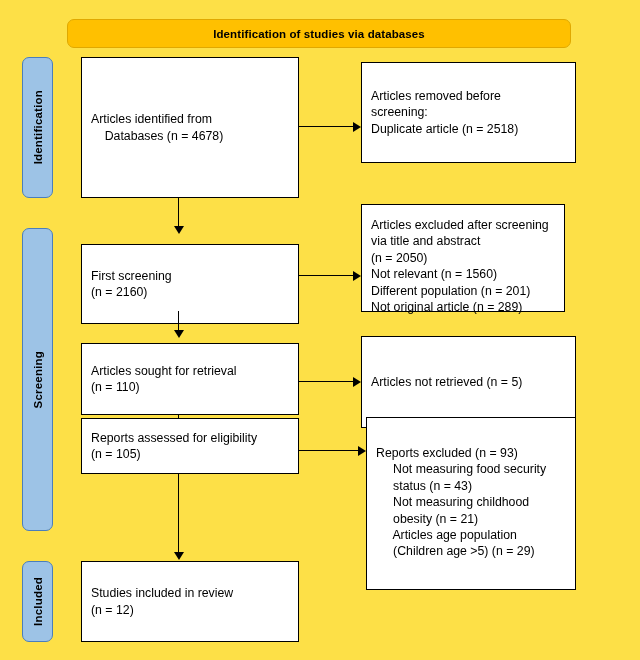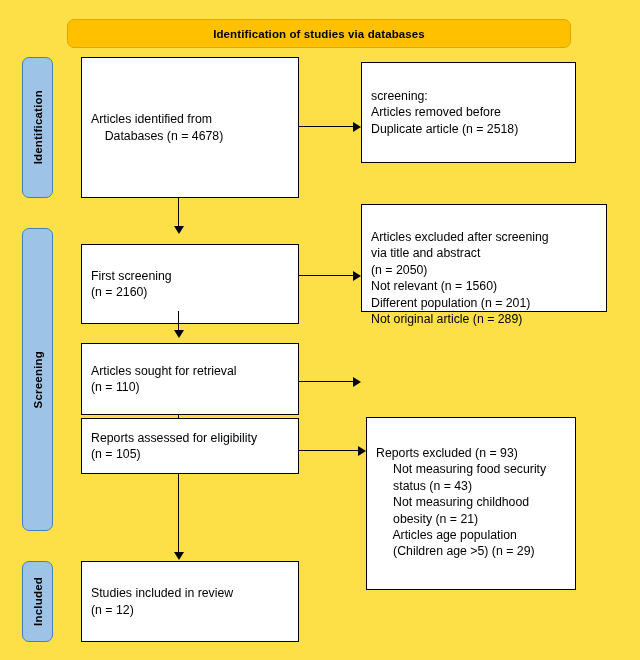--- a/index.html
+++ b/index.html
@@ -122,56 +122,59 @@
   <div class="stage-label" style="left:22px; top:561px; width:31px; height:81px;">
     <span class="stage-text">Included</span>
   </div>
 
   <div class="flow-box" style="left:81px; top:57px; width:218px; height:141px;justify-content:center;">
     <div class="line">Articles identified from</div>
     <div class="line">    Databases (n = 4678)</div>
   </div>
 
   <div class="flow-box" style="left:361px; top:62px; width:215px; height:101px;">
+    <div class="line">Articles removed before</div>
     <div class="line">screening:</div>
-    <div class="line">Articles removed before</div>
     <div class="line">Duplicate article (n = 2518)</div>
   </div>
 
   <div class="conn h" style="left:299px; top:126px; width:54px;"></div>
   <div class="arrow-right" style="left:353px; top:122px;"></div>
 
   <div class="conn v" style="left:178px; top:198px; height:29px;"></div>
   <div class="arrow-down" style="left:174px; top:226px;"></div>
 
   <div class="flow-box" style="left:81px; top:244px; width:218px; height:80px;">
     <div class="line">First screening</div>
     <div class="line">(n = 2160)</div>
   </div>
 
-  <div class="flow-box top-aligned" style="left:361px; top:204px; width:246px; height:108px; padding-top:24px;">
+  <div class="flow-box top-aligned" style="left:361px; top:204px; width:204px; height:108px; padding-top:12px;">
     <div class="line">Articles excluded after screening</div>
     <div class="line">via title and abstract</div>
     <div class="line">(n = 2050)</div>
     <div class="line">Not relevant (n = 1560)</div>
     <div class="line">Different population (n = 201)</div>
     <div class="line">Not original article (n = 289)</div>
   </div>
 
   <div class="conn h" style="left:299px; top:275px; width:54px;"></div>
   <div class="arrow-right" style="left:353px; top:271px;"></div>
 
   <div class="conn v" style="left:178px; top:311px; height:21px;"></div>
   <div class="arrow-down" style="left:174px; top:330px;"></div>
 
   <div class="flow-box" style="left:81px; top:343px; width:218px; height:72px;justify-content:center;">
     <div class="line">Articles sought for retrieval</div>
     <div class="line">(n = 110)</div>
   </div>
 
+  <div class="flow-box" style="left:361px; top:336px; width:215px; height:92px;">
+    <div class="line">Articles not retrieved (n = 5)</div>
+  </div>
 
   <div class="conn h" style="left:299px; top:381px; width:54px;"></div>
   <div class="arrow-right" style="left:353px; top:377px;"></div>
 
   <div class="conn v" style="left:178px; top:415px; height:22px;"></div>
   <div class="arrow-down" style="left:174px; top:435px;"></div>
 
   <div class="flow-box" style="left:81px; top:418px; width:218px; height:56px;">
     <div class="line">Reports assessed for eligibility</div>
     <div class="line">(n = 105)</div>

